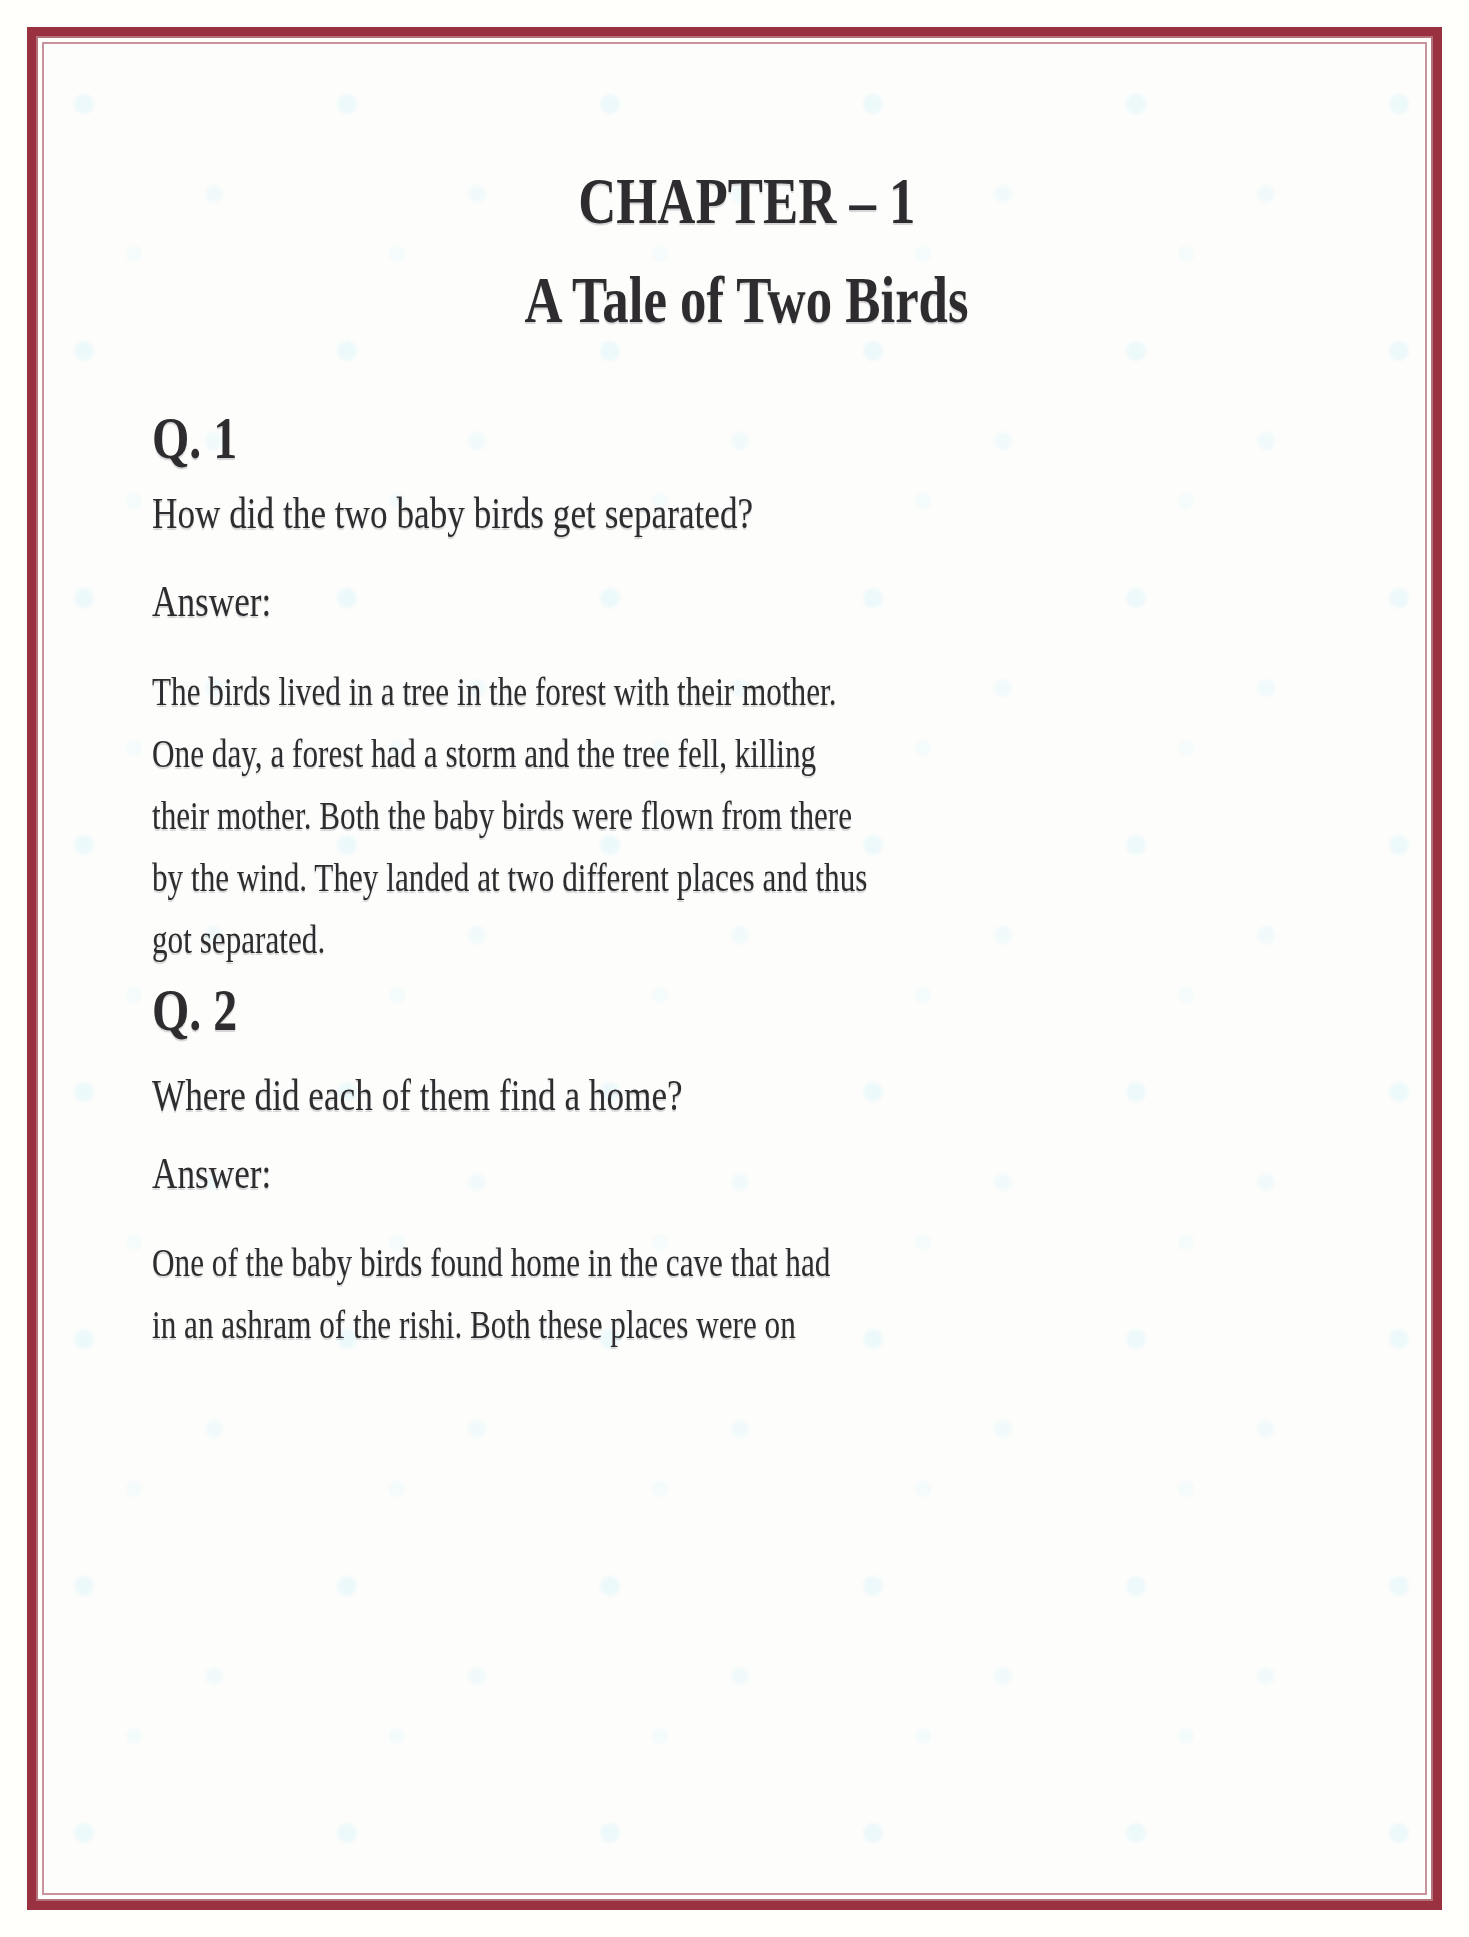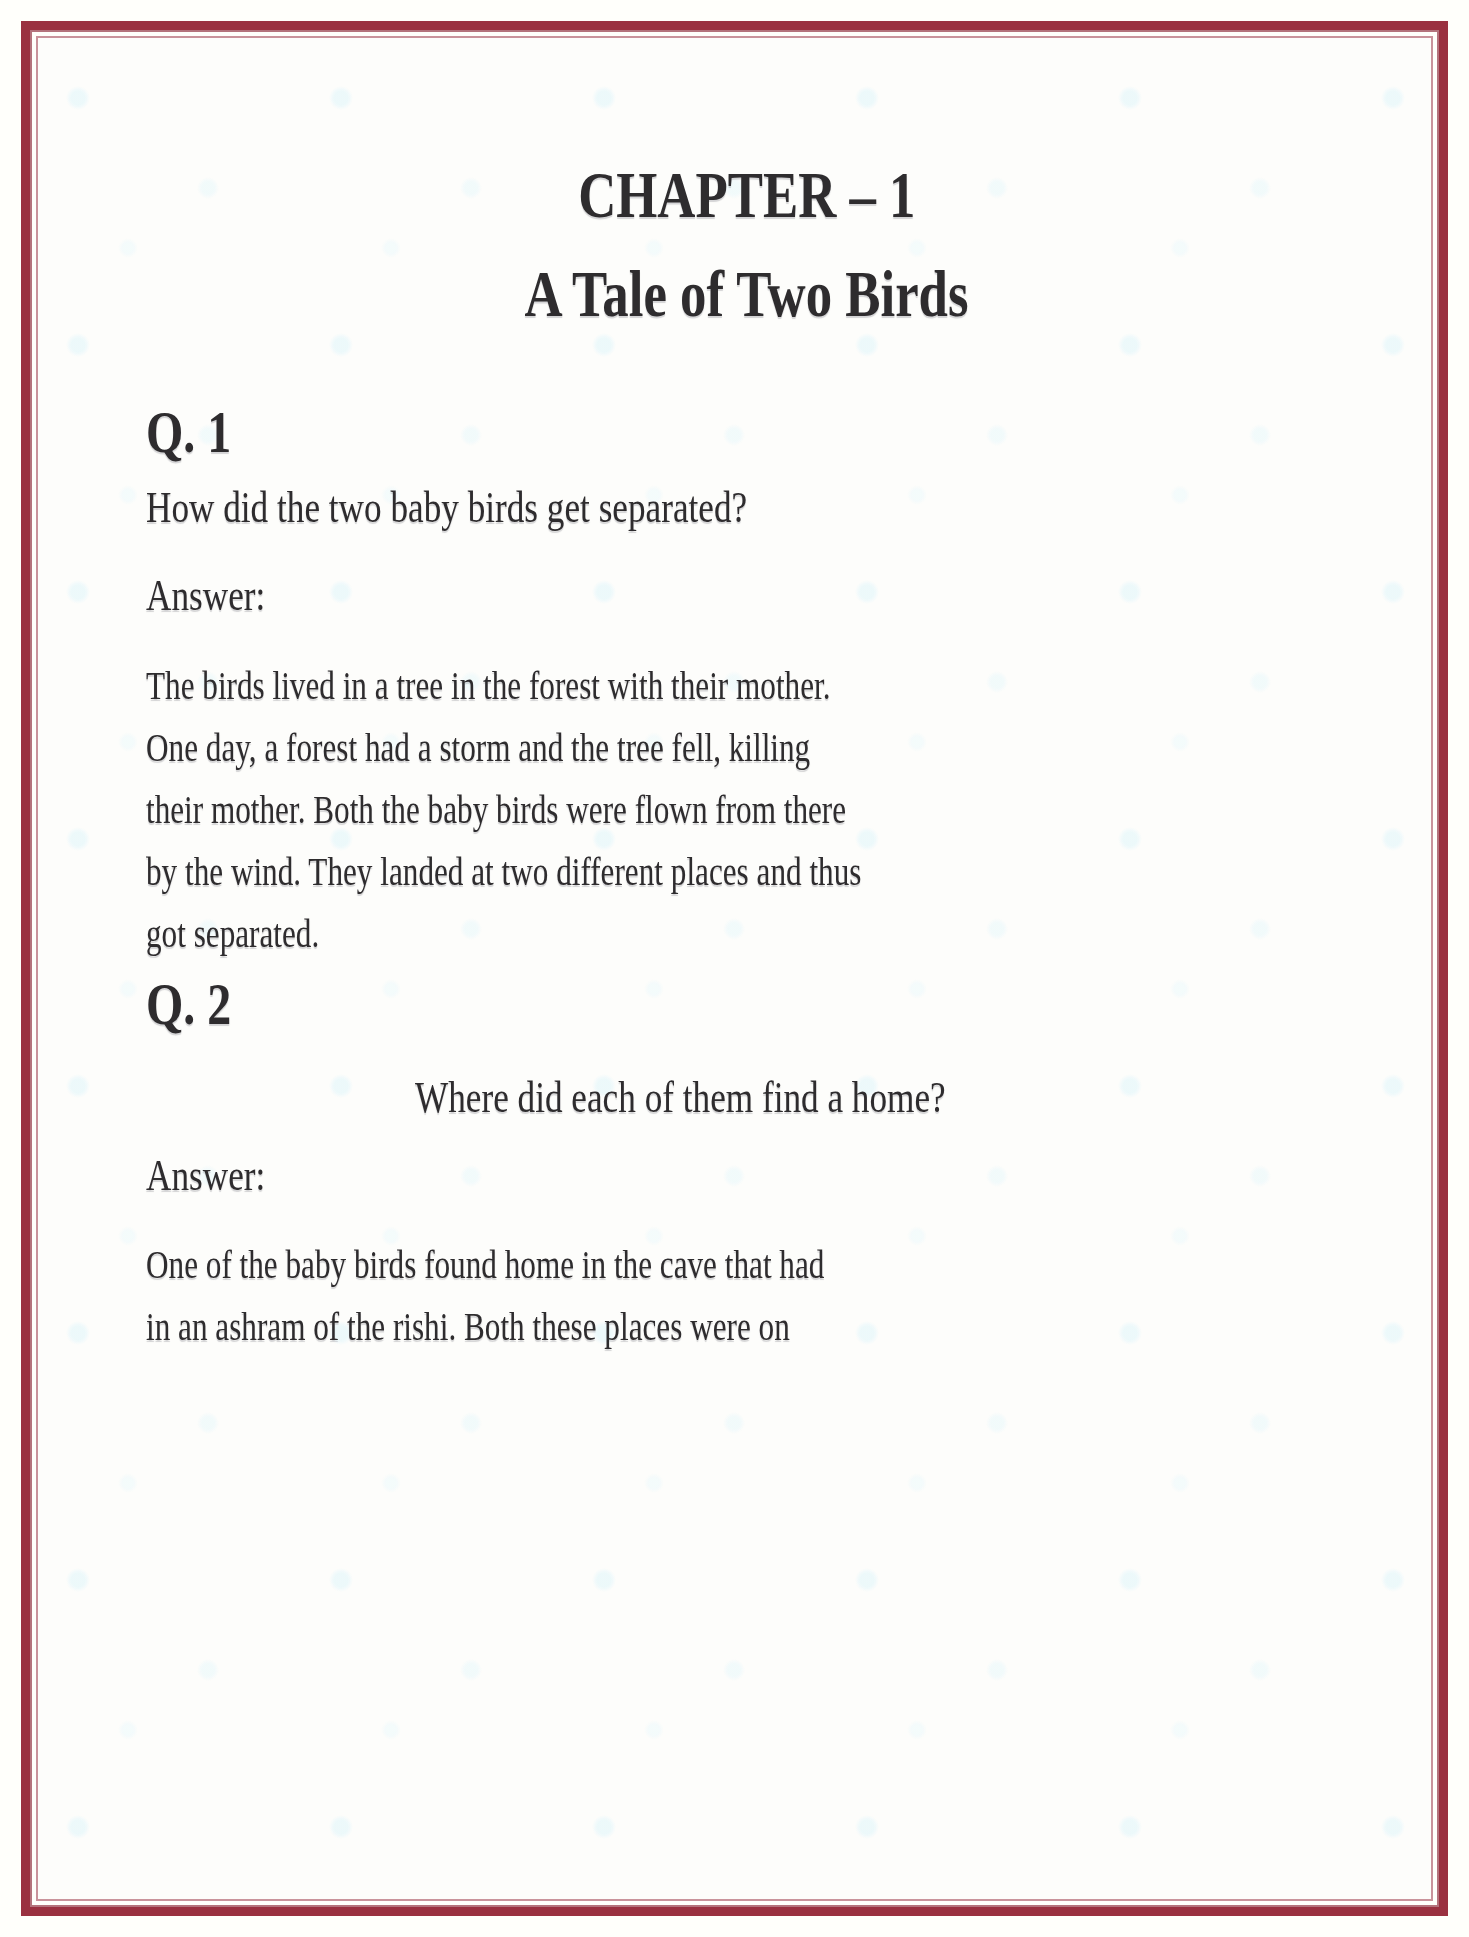--- a/index.html
+++ b/index.html
@@ -2,21 +2,21 @@
 <html><head>
 <meta charset="utf-8">
 <style>
   html,body { margin:0; padding:0; background:#ffffff; }
   .page {
     position: relative;
     width: 1469px;
     height: 1937px;
     box-sizing: border-box;
     background: #fffffb;
-    padding: 21px;
+    padding: 27px;
     font-family: "Liberation Serif", "DejaVu Serif", serif;
     color: #2e2c2e;
   }
   .frame-outer {
     box-sizing: border-box;
     width: 100%;
     height: 100%;
     border: 9px solid #9a3140;
   }
   .frame-mid {
@@ -81,21 +81,21 @@
   }
   .para { font-size: 39px; }
   .para .line { line-height: 62px; }
 
   .qa1 .qlabel { margin-top: 69px; }
   .qa1 .qtext  { margin-top: 14px; }
   .qa1 .alabel { margin-top: 28px; }
   .qa1 .para   { margin-top: 29px; }
 
   .qa2 .qlabel { margin-top: 7px; }
-  .qa2 .qtext  { margin-top: 32px; text-align: center; }
+  .qa2 .qtext  { margin-top: 24px; }
   .qa2 .alabel { margin-top: 18px; }
   .qa2 .para   { margin-top: 28px; }
 </style>
 </head>
 <body>
 
 <div class="page">
   <div class="frame-outer">
     <div class="frame-mid">
       <div class="frame-inner">

